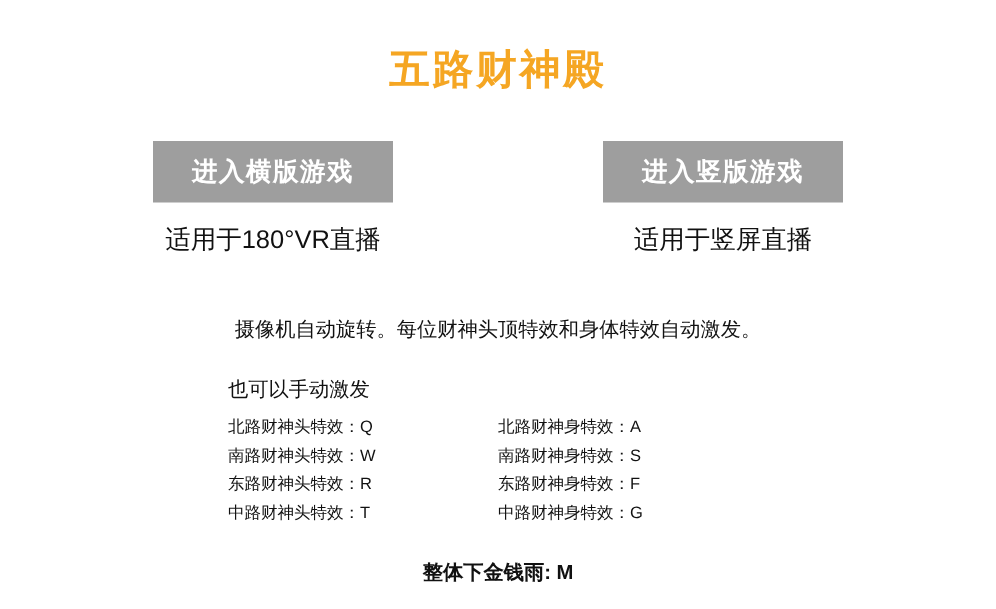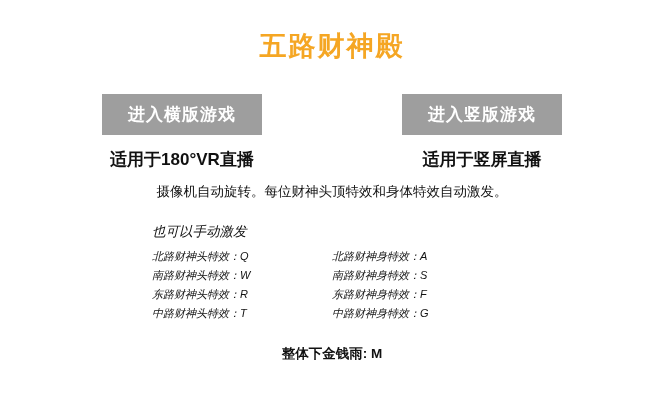--- a/index.html
+++ b/index.html
@@ -48,36 +48,35 @@
     font-weight: bold;
     letter-spacing: 1px;
     padding: 9px 26px;
     text-align: center;
     border: none;
     cursor: pointer;
   }
   .btn-caption {
     margin-top: 13px;
     font-size: 17px;
-    font-weight: bold;
+    font-weight: normal;
     color: #111111;
     text-align: center;
   }
   .desc {
     text-align: center;
     font-size: 13.5px;
     color: #111111;
-    margin-top: 12px;
+    margin-top: 40px;
   }
   .manual-block {
     width: 360px;
     margin: 22px auto 0 auto;
     font-size: 13.5px;
     color: #111111;
-    font-style: italic;
   }
   .manual-title {
     margin-bottom: 6px;
   }
   .key-table {
     width: 100%;
     border-collapse: collapse;
   }
   .key-table td {
     padding: 2px 0;

